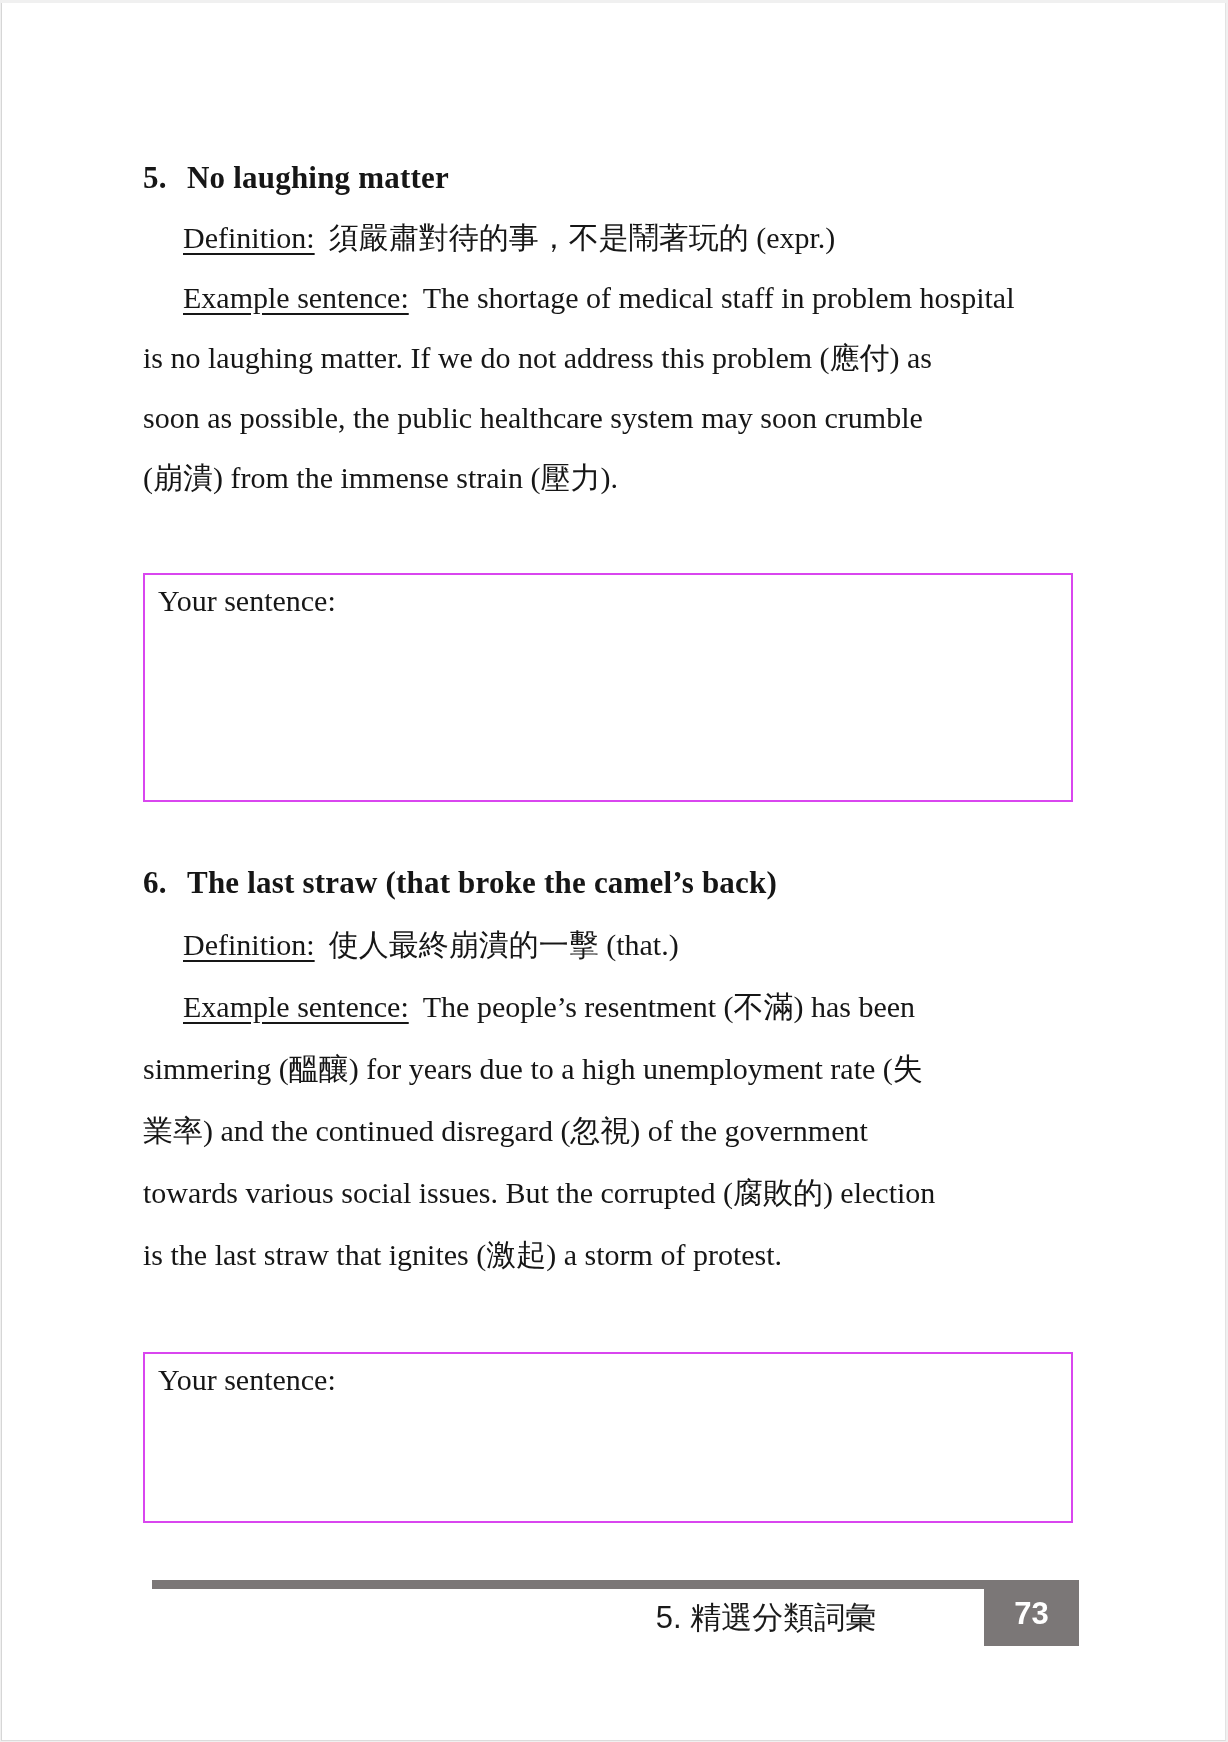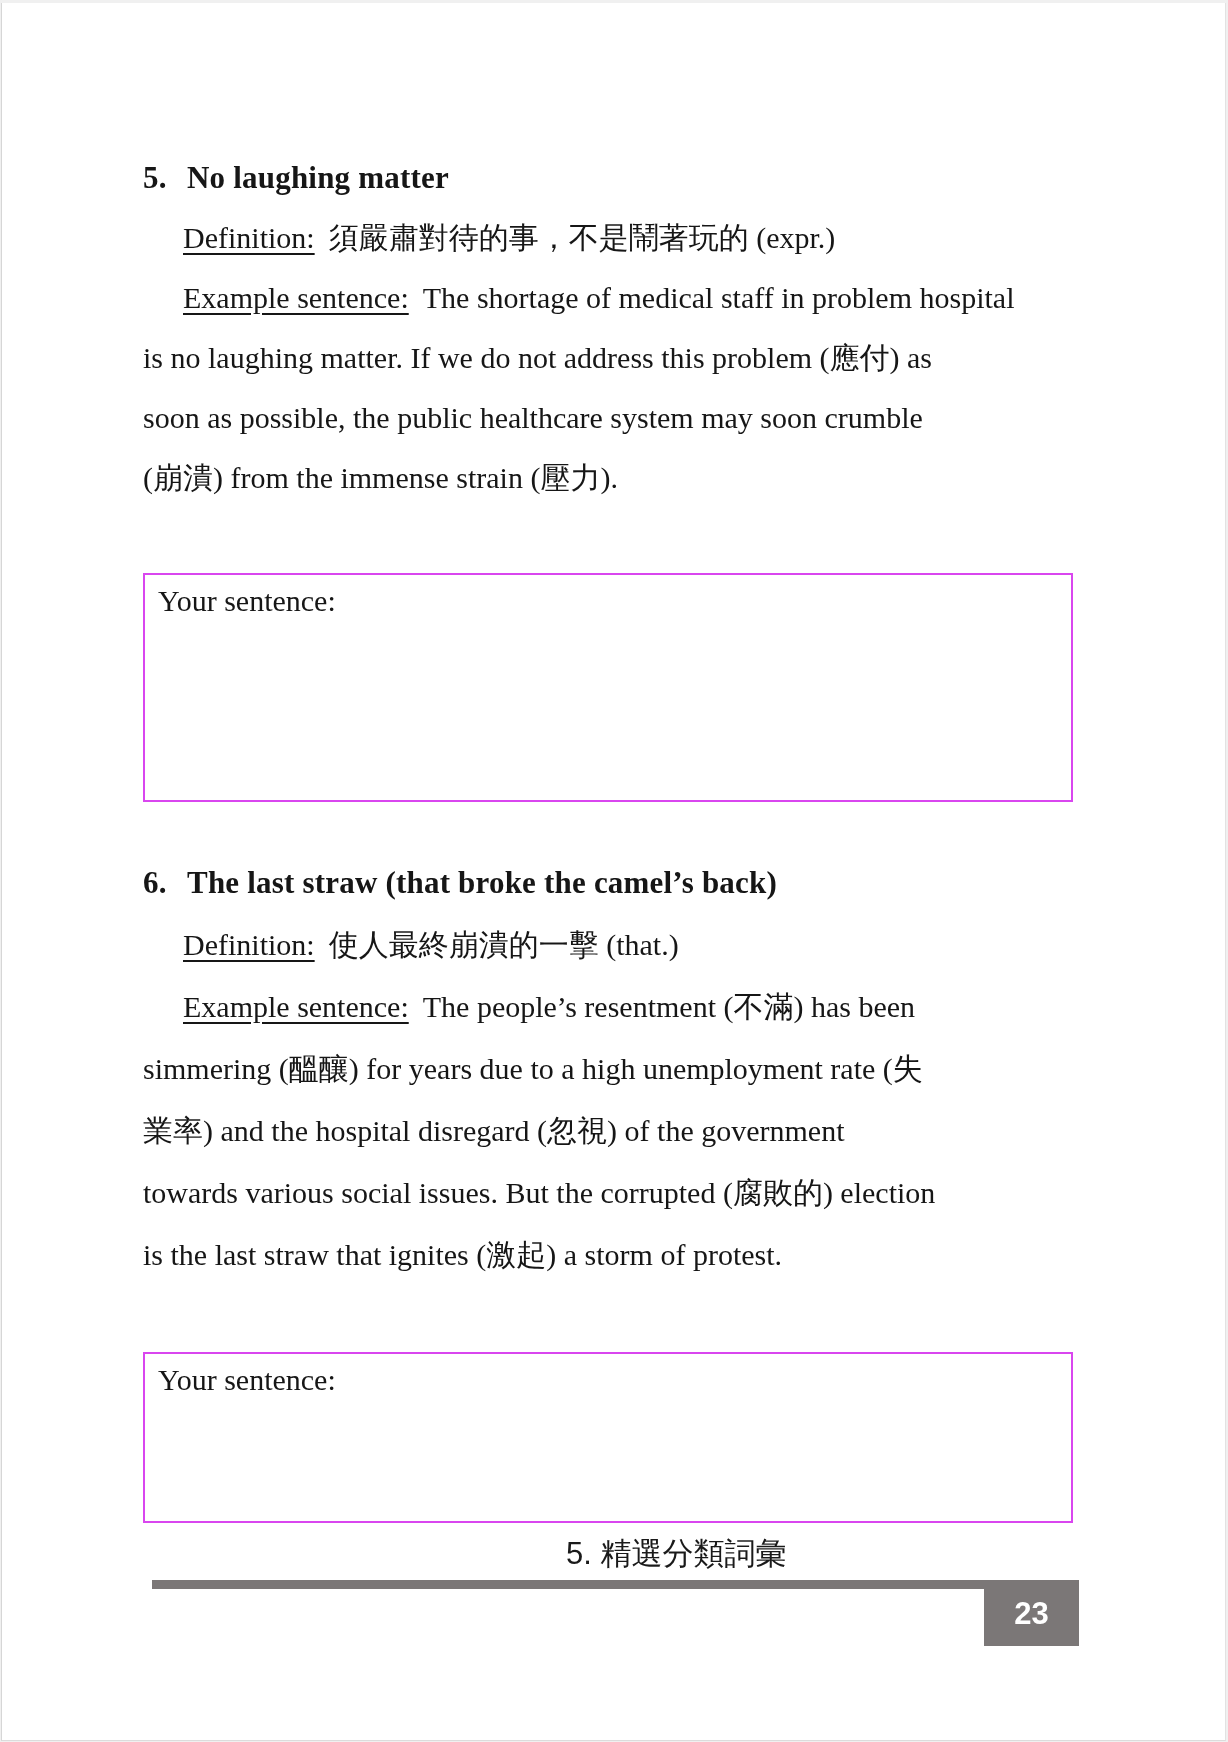--- a/index.html
+++ b/index.html
@@ -77,23 +77,23 @@
     position: absolute;
     left: 152px;
     top: 1580px;
     width: 927px;
     height: 9px;
     background: #7b7777;
   }
   .chapter-label {
     position: absolute;
     left: 566px;
-    top: 1533px;
+    top: 1597px;
     width: 400px;
-    text-align: left;
+    text-align: center;
     font-family: "Liberation Sans", "DejaVu Sans", sans-serif;
     font-size: 31px;
     color: #1a1a1a;
     white-space: nowrap;
   }
   .page-badge {
     position: absolute;
     left: 984px;
     top: 1582px;
     width: 95px;
@@ -138,28 +138,28 @@
     <div class="tline head" style="top:865px">
       <span class="num">6.</span><span>The last straw (that broke the camel’s back)</span>
     </div>
     <div class="tline" style="top:927px">
       <span class="ul">Definition:</span><span class="after-label">使人最終崩潰的一擊 (that.)</span>
     </div>
     <div class="tline" style="top:989px">
       <span class="ul">Example sentence:</span><span class="after-label">The people’s resentment (不滿) has been</span>
     </div>
     <div class="tline" style="top:1051px">simmering (醞釀) for years due to a high unemployment rate (失</div>
-    <div class="tline" style="top:1113px">業率) and the hospital disregard (忽視) of the government</div>
+    <div class="tline" style="top:1113px">業率) and the continued disregard (忽視) of the government</div>
     <div class="tline" style="top:1175px">towards various social issues. But the corrupted (腐敗的) election</div>
     <div class="tline" style="top:1237px">is the last straw that ignites (激起) a storm of protest.</div>
 
     <div class="ansbox" style="top:1352px;height:167px">
       <div class="anslabel">Your sentence:</div>
     </div>
   </div>
 
   <div class="footer-rule"></div>
   <div class="chapter-label">5. 精選分類詞彙</div>
   <div class="page-badge">
-    <span>23</span>
+    <span>73</span>
   </div>
 
 </div>
 
 </body></html>

